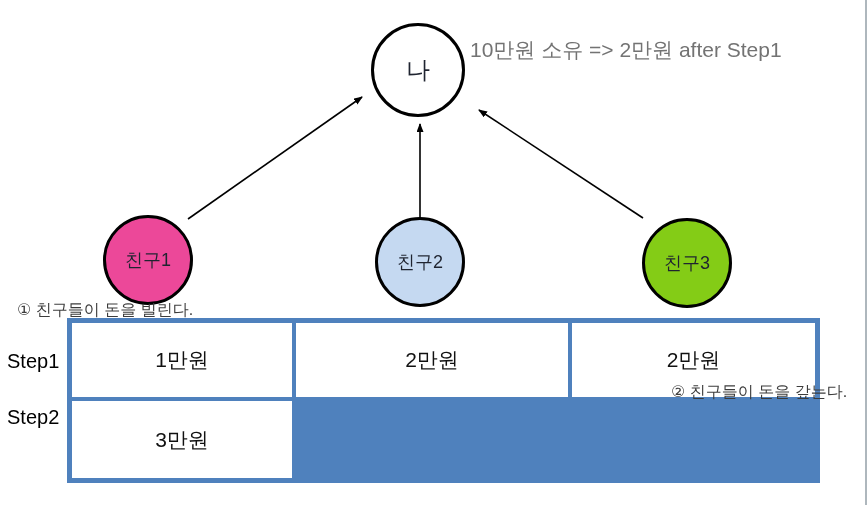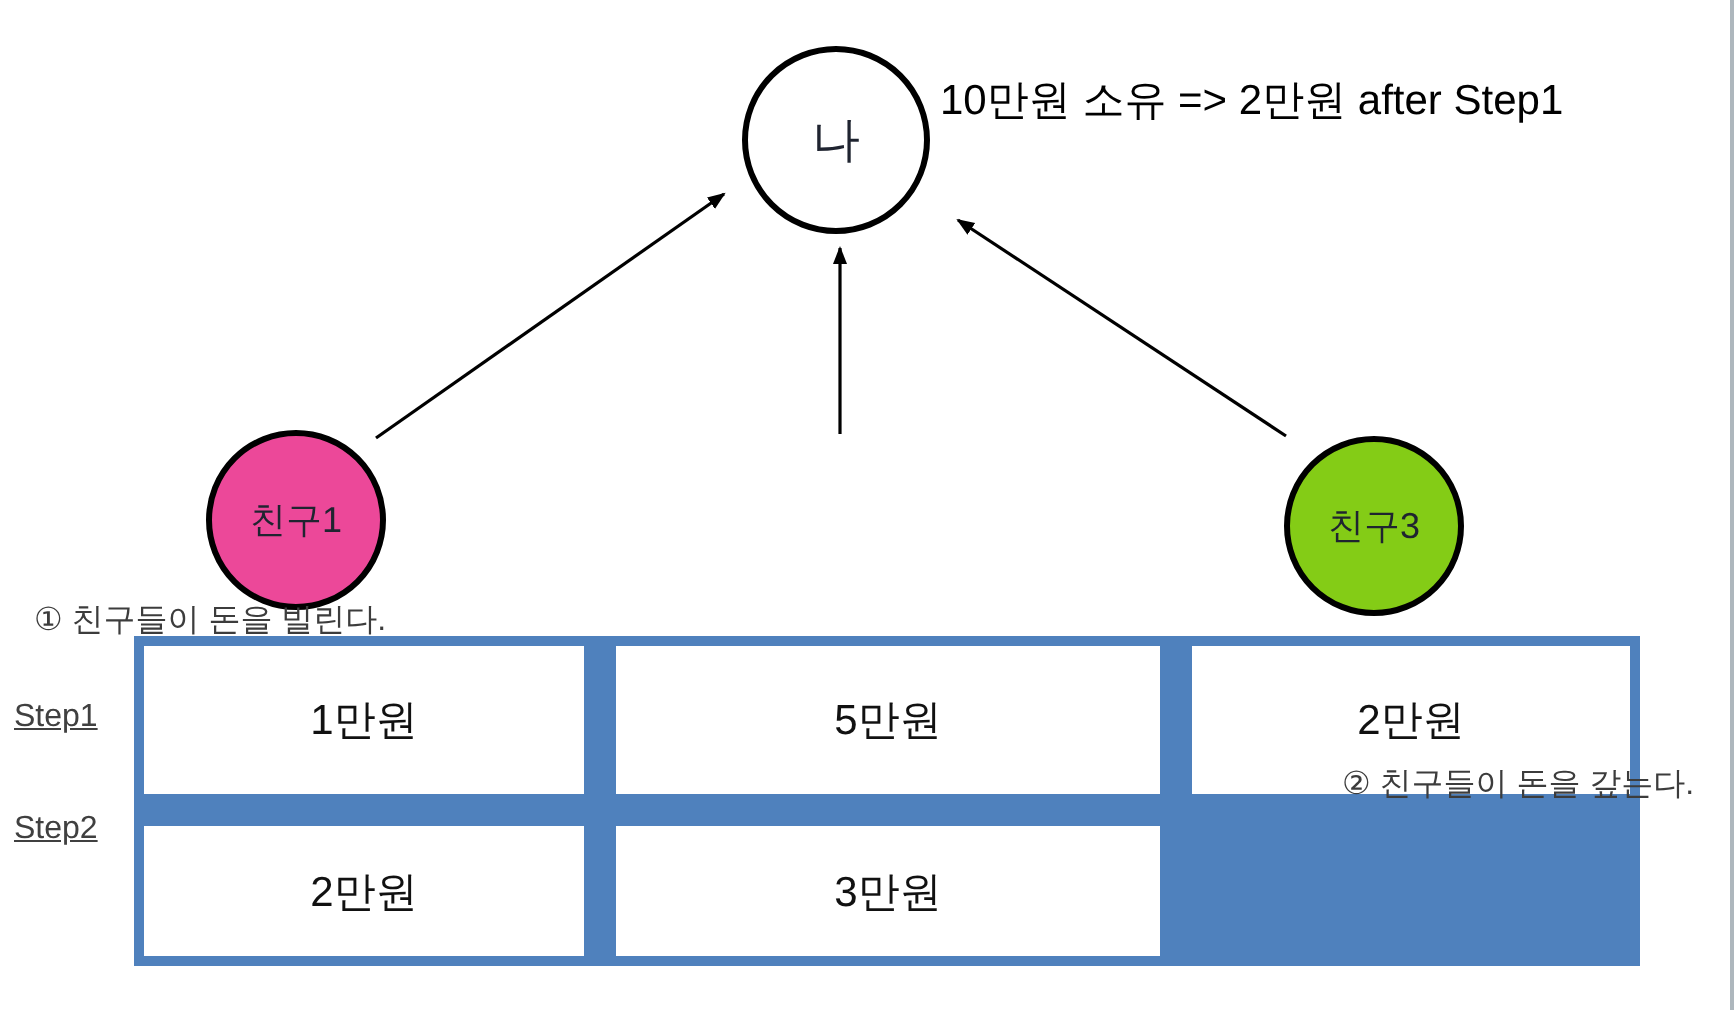--- a/index.html
+++ b/index.html
@@ -47,21 +47,21 @@
     width: 90px; height: 90px;
     font-size: 18px;
   }
   .node-f1 { left: 103px; top: 215px; }
   .node-f2 { left: 375px; top: 217px; }
   .node-f3 { left: 642px; top: 218px; }
   .me-note {
     position: absolute;
     left: 470px; top: 36px;
     font-size: 21px;
-    color: #000000;
+    color: #737373;
     white-space: nowrap;
     z-index: 2;
   }
   .annotation {
     position: absolute;
     font-size: 16px;
     color: #3c3c3c;
     white-space: nowrap;
     z-index: 5;
   }
@@ -69,39 +69,38 @@
   .ann-repay  { left: 671px; top: 382px; }
   .money-table {
     position: absolute;
     left: 67px; top: 318px;
     width: 753px; height: 165px;
     background: #4f81bd;
     border: 5px solid #4f81bd;
     display: grid;
     grid-template-columns: 220px 272px 1fr;
     grid-template-rows: 74px 1fr;
-    gap: 16px;
+    gap: 4px;
     z-index: 3;
   }
   .money-cell {
     background: #ffffff;
     display: flex;
     align-items: center;
     justify-content: center;
     font-size: 21px;
     color: #111111;
   }
   .step-label {
     position: absolute;
     left: 7px;
-    font-size: 16px;
-    color: #404040;
+    font-size: 20px;
+    color: #000000;
     z-index: 4;
     white-space: nowrap;
-    text-decoration: underline;
   }
   .step-1 { top: 350px; }
   .step-2 { top: 406px; }
 </style>
 </head>
 <body>
 
 <div class="canvas">
 
   <svg class="arrows" viewBox="0 0 867 505" xmlns="http://www.w3.org/2000/svg">
@@ -118,36 +117,38 @@
   <div class="node node-me">
     <span>나</span>
   </div>
 
   <div class="me-note">10만원 소유 =&gt; 2만원 after Step1</div>
 
   <div class="node node-friend node-f1" style="background: #ec4899;">
     <span>친구1</span>
   </div>
 
+  <div class="node node-friend node-f2" style="background: rgb(197, 217, 241);">
+    <span>친구2</span>
+  </div>
 
   <div class="node node-friend node-f3" style="background: #84cc16;">
     <span>친구3</span>
   </div>
 
   <div class="annotation ann-borrow">① 친구들이 돈을 빌린다.</div>
 
   <div class="annotation ann-repay">② 친구들이 돈을 갚는다.</div>
 
   <div class="step-label step-1">Step1</div>
 
   <div class="step-label step-2">Step2</div>
 
   <div class="money-table">
     <div class="money-cell">1만원</div>
-    <div class="money-cell">5만원</div>
     <div class="money-cell">2만원</div>
     <div class="money-cell">2만원</div>
     <div class="money-cell">3만원</div>
   </div>
 
   <div class="right-edge"></div>
 
 </div>
 
 </body></html>

